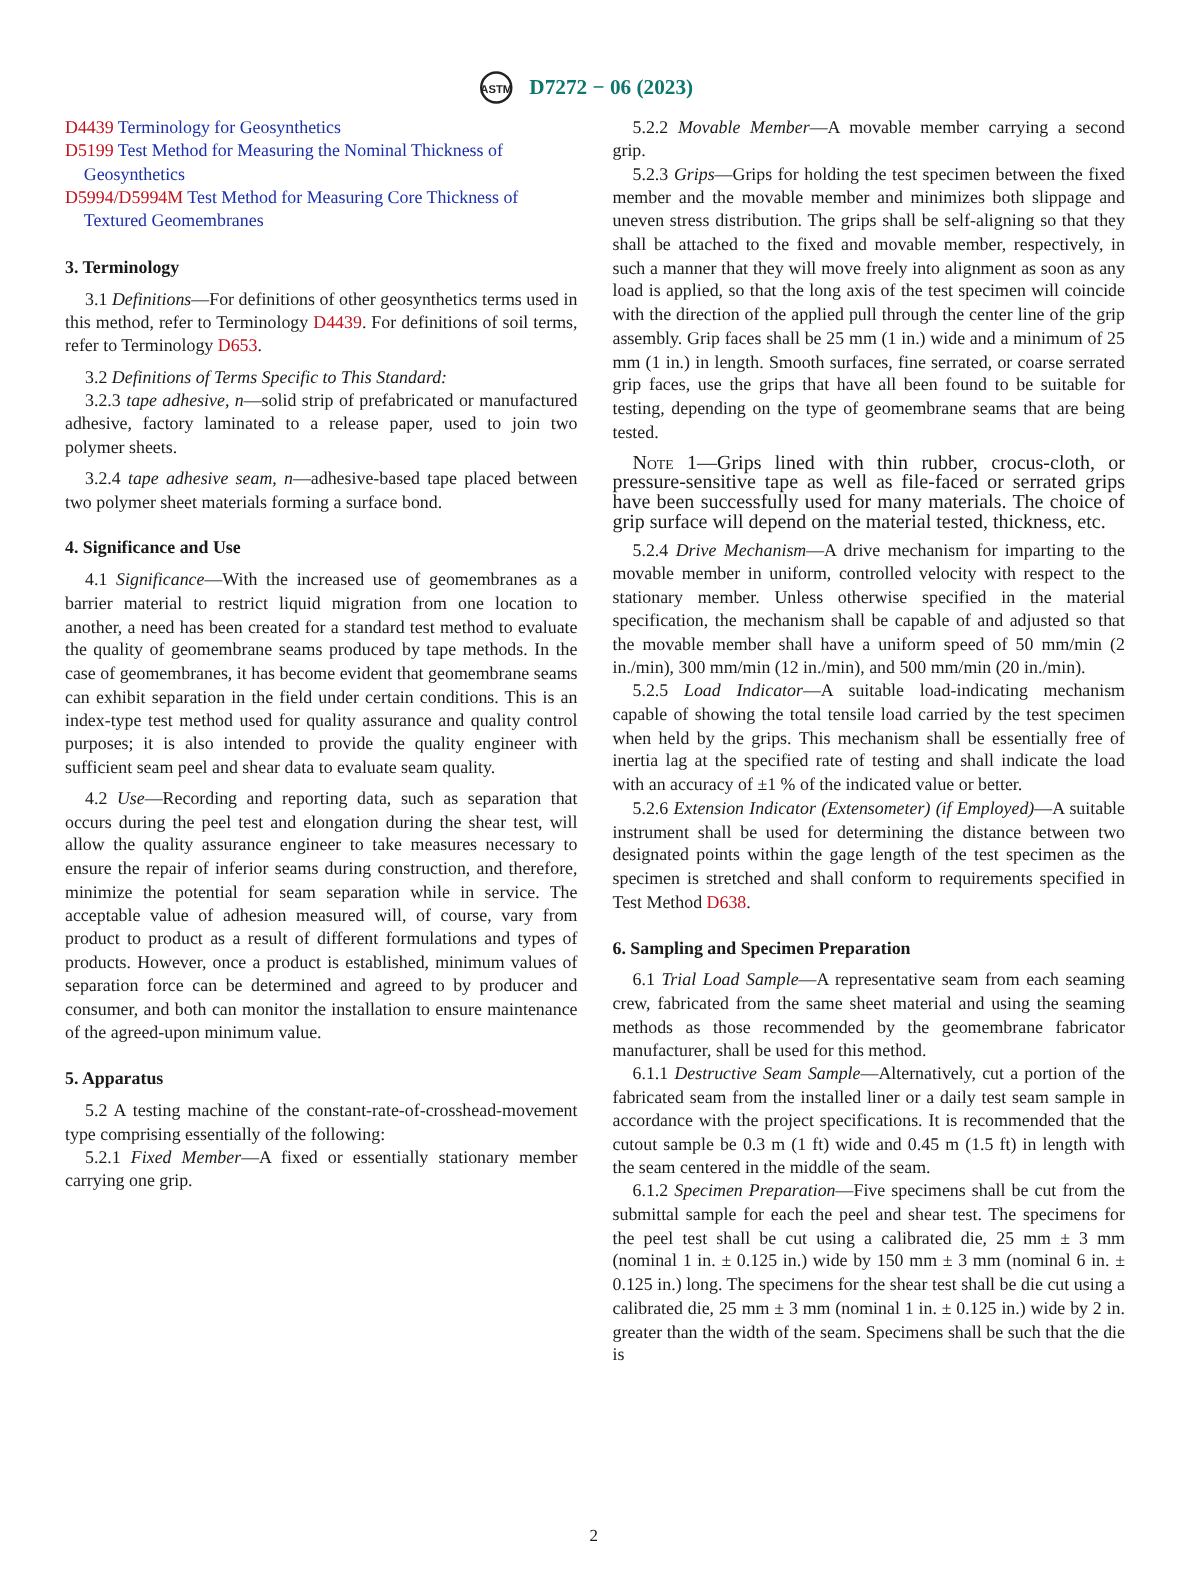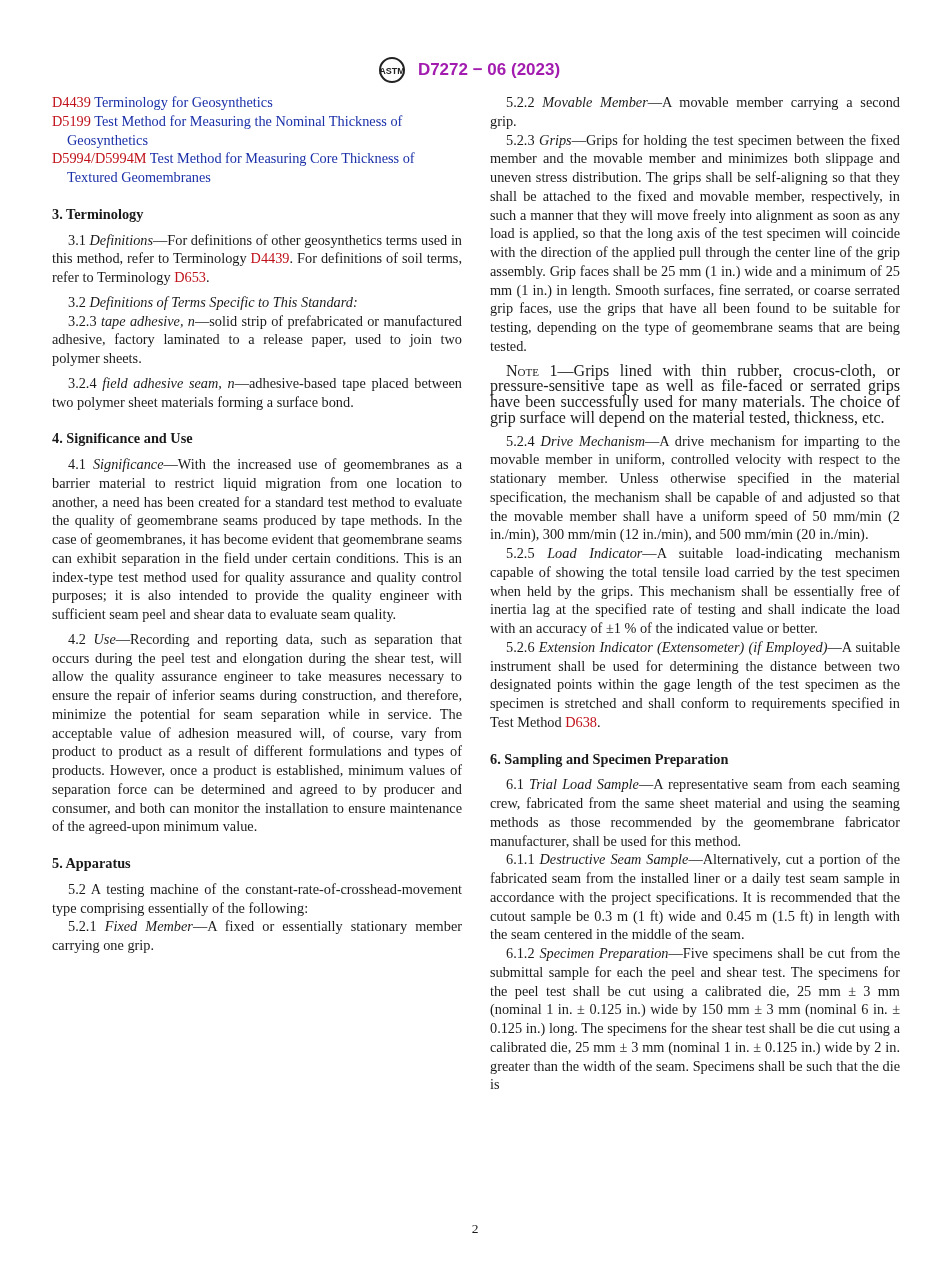--- a/index.html
+++ b/index.html
@@ -1,21 +1,21 @@
 <!DOCTYPE html>
 <html><head>
 <meta charset="utf-8">
 <style>
   html, body { margin:0; padding:0; background:#ffffff; }
   body { width:950px; height:1272px; position:relative; overflow:hidden;
          font-family:"Liberation Serif", serif; color:#1a1a1a; }
   .header { position:absolute; top:56px; left:0; width:934px; text-align:center; }
   .header-inner { display:inline-flex; align-items:center; gap:8px; }
   .logo { width:36px; height:28px; }
-  .doc-id { font-family:Liberation Sans, sans-serif; font-weight:bold; font-size:17px; color:#a21caf; }
+  .doc-id { font-family:Liberation Serif, serif; font-weight:bold; font-size:17px; color:#0f766e; }
   .col { position:absolute; top:93px; width:410px; font-size:14.3px; line-height:18.75px; text-align:justify; }
   .col.left { left:52px; }
   .col.right { left:490px; }
   p { margin:0; }
   .ref { padding-left:15px; text-indent:-15px; color:#1a2fa8; text-align:left; }
   .code { color:#c0111b; }
   .link { color:#c0111b; }
   .sec { font-weight:bold; margin-top:18px; margin-bottom:7px; }
   .para { text-indent:16px; margin-bottom:6px; }
   .para.tight { margin-bottom:0; }
@@ -39,21 +39,21 @@
 
 <div class="col left">
   <p class="ref"><span class="code">D4439</span> <span>Terminology for Geosynthetics</span></p>
   <p class="ref"><span class="code">D5199</span> <span>Test Method for Measuring the Nominal Thickness of Geosynthetics</span></p>
   <p class="ref"><span class="code">D5994/D5994M</span> <span>Test Method for Measuring Core Thickness of Textured Geomembranes</span></p>
 
   <p class="sec">3. Terminology</p>
   <p class="para"><span>3.1</span> <i>Definitions</i><span>—For definitions of other geosynthetics terms used in this method, refer to Terminology </span><span class="link">D4439</span><span>. For definitions of soil terms, refer to Terminology </span><span class="link">D653</span><span>.</span></p>
   <p class="para tight"><span>3.2</span> <i>Definitions of Terms Specific to This Standard:</i></p>
   <p class="para"><span>3.2.3</span> <i>tape adhesive, n</i><span>—solid strip of prefabricated or manufactured adhesive, factory laminated to a release paper, used to join two polymer sheets.</span></p>
-  <p class="para"><span>3.2.4</span> <i>field adhesive seam, n</i><span>—adhesive-based tape placed between two polymer sheet materials forming a surface bond.</span></p>
+  <p class="para"><span>3.2.4</span> <i>tape adhesive seam, n</i><span>—adhesive-based tape placed between two polymer sheet materials forming a surface bond.</span></p>
 
   <p class="sec">4. Significance and Use</p>
   <p class="para"><span>4.1</span> <i>Significance</i><span>—With the increased use of geomembranes as a barrier material to restrict liquid migration from one location to another, a need has been created for a standard test method to evaluate the quality of geomembrane seams produced by tape methods. In the case of geomembranes, it has become evident that geomembrane seams can exhibit separation in the field under certain conditions. This is an index-type test method used for quality assurance and quality control purposes; it is also intended to provide the quality engineer with sufficient seam peel and shear data to evaluate seam quality.</span></p>
   <p class="para"><span>4.2</span> <i>Use</i><span>—Recording and reporting data, such as separation that occurs during the peel test and elongation during the shear test, will allow the quality assurance engineer to take measures necessary to ensure the repair of inferior seams during construction, and therefore, minimize the potential for seam separation while in service. The acceptable value of adhesion measured will, of course, vary from product to product as a result of different formulations and types of products. However, once a product is established, minimum values of separation force can be determined and agreed to by producer and consumer, and both can monitor the installation to ensure maintenance of the agreed-upon minimum value.</span></p>
 
   <p class="sec">5. Apparatus</p>
   <p class="para tight">5.2 A testing machine of the constant-rate-of-crosshead-movement type comprising essentially of the following:</p>
   <p class="para"><span>5.2.1</span> <i>Fixed Member</i><span>—A fixed or essentially stationary member carrying one grip.</span></p>
 </div>
 

